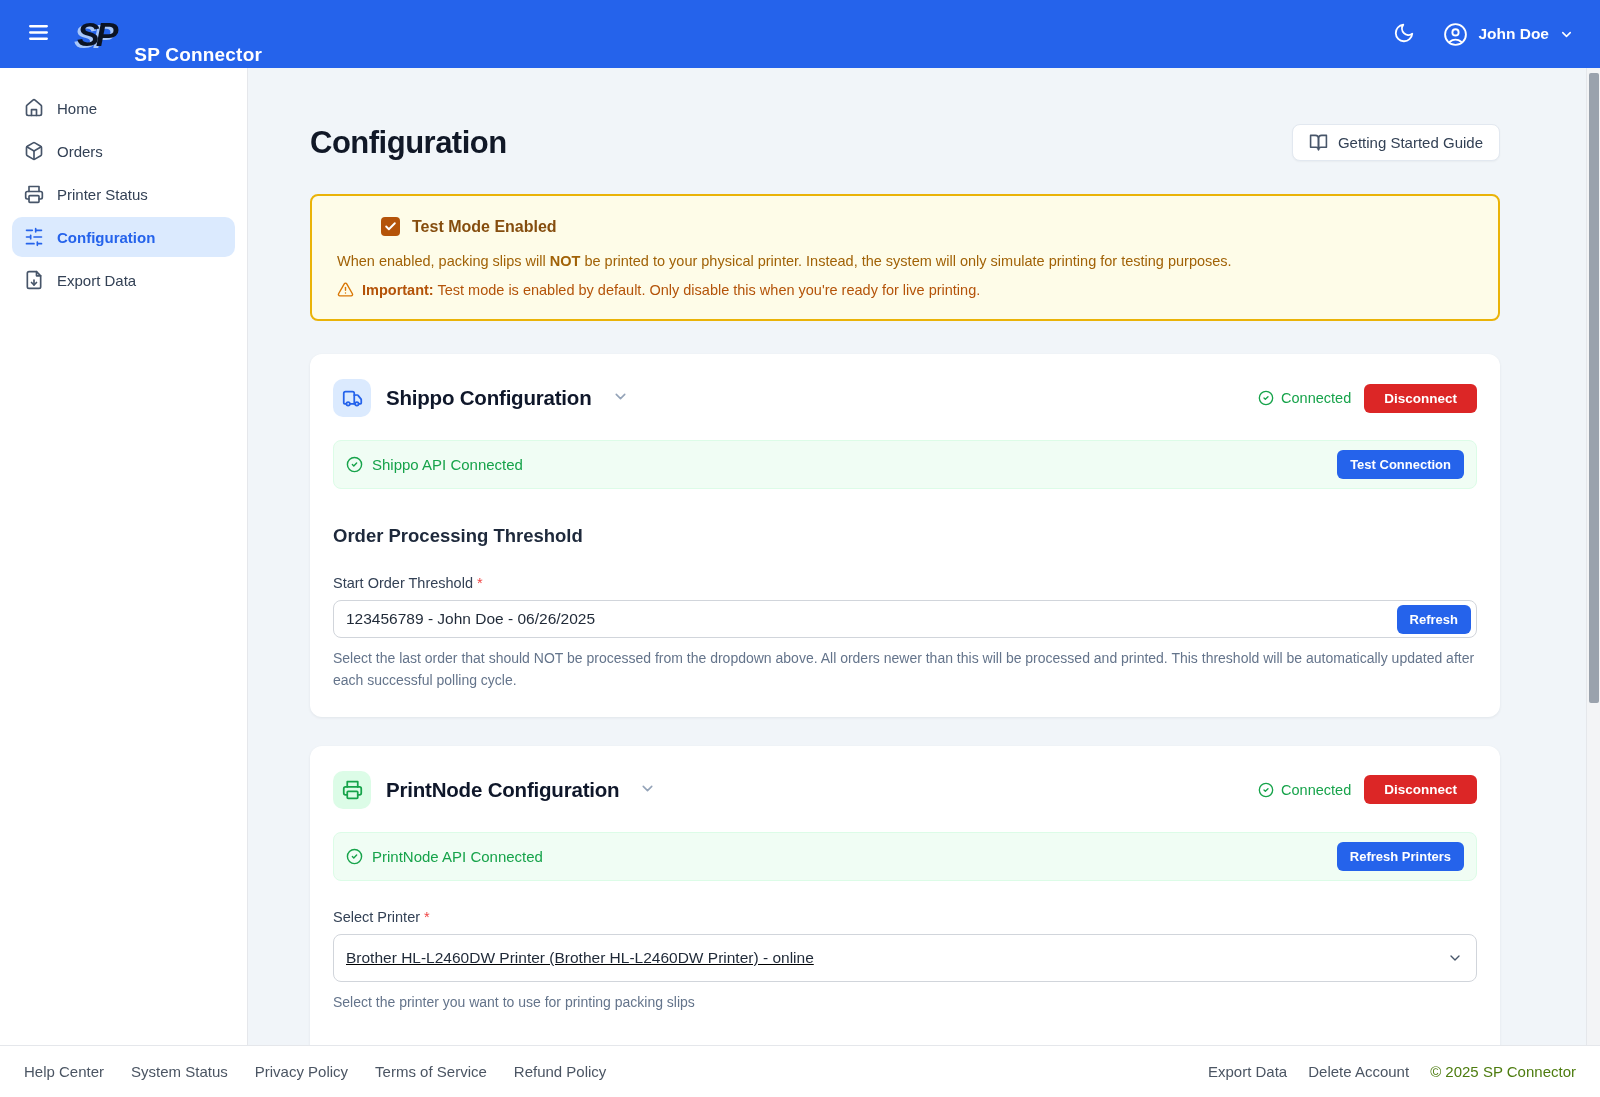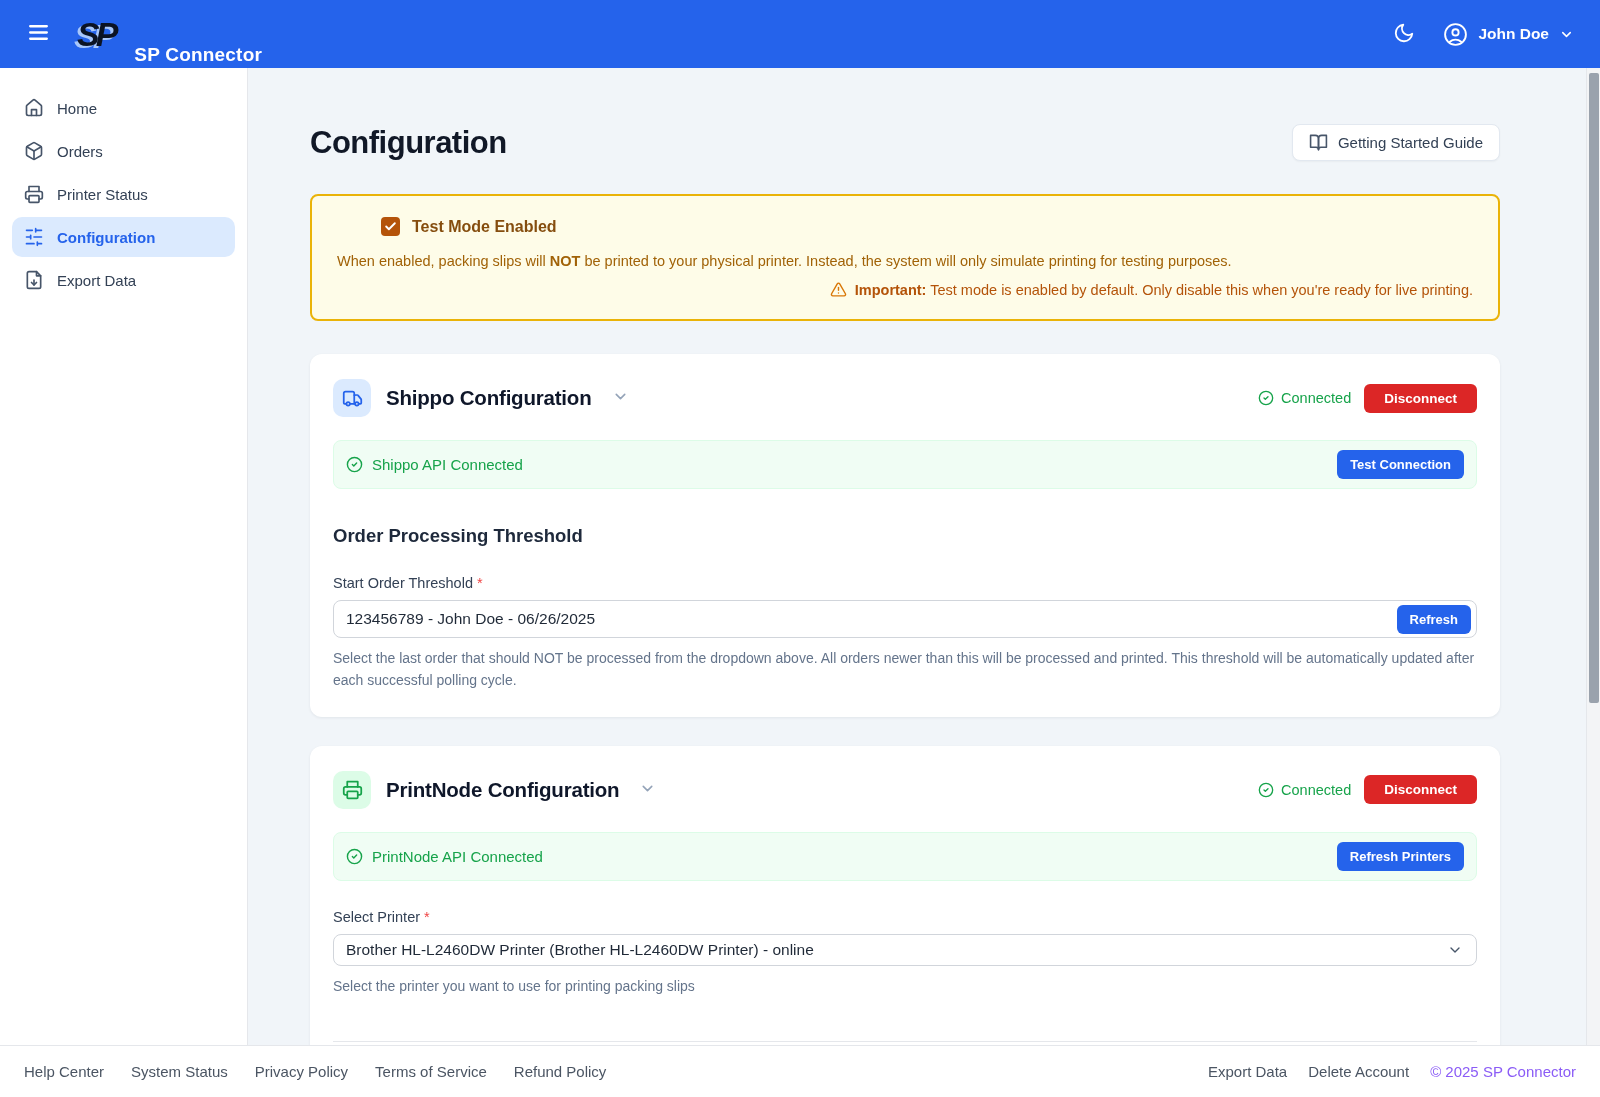--- a/index.html
+++ b/index.html
@@ -34,21 +34,21 @@
   .page-title { font-size:31px; font-weight:bold; color:#111827; letter-spacing:-.5px; }
   .guide-btn { display:flex; align-items:center; gap:10px; background:#fff; border:1px solid #e2e8f0; border-radius:8px; height:37px; padding:0 16px; font-size:15px; color:#334155; font-family:inherit; cursor:pointer; box-shadow:0 1px 2px rgba(0,0,0,.04); }
   .guide-btn .icon { color:#475569; }
 
   
   .test-box { background:#fefce8; border:2px solid #eab308; border-radius:8px; padding:21px 25px; margin-bottom:33px; }
   .test-head { display:flex; align-items:flex-end; gap:12px;margin-left:44px; }
   .checkbox { width:19px; height:19px; border-radius:4px; background:#b45309; display:flex; align-items:center; justify-content:center; cursor:pointer; }
   .test-title { font-size:16px; font-weight:bold; color:#854d0e; }
   .test-desc { margin-top:15px; font-size:14.5px; color:#a16207; line-height:1.45; }
-  .test-important { margin-top:9px; font-size:14.5px; color:#b45309; display:flex; align-items:center; gap:8px;justify-content:flex-end; }
+  .test-important { margin-top:9px; font-size:14.5px; color:#b45309; display:flex; align-items:center; gap:8px; }
   .test-important .icon { color:#d97706; }
   b.inline { font-weight:bold; }
 
   
   .card { background:#fff; border-radius:12px; box-shadow:0 1px 3px rgba(15,23,42,.07); padding:25px 23px; margin-bottom:29px; }
   .card-head { display:flex; align-items:center; }
   .card-icon { width:38px; height:38px; border-radius:10px; display:flex; align-items:center; justify-content:center; margin-right:15px; }
   .card-icon.blue { background:#dbeafe; color:#2563eb; }
   .card-icon.green { background:#dcfce7; color:#16a34a; }
   .card-title { font-size:20.5px; font-weight:bold; color:#0f172a; letter-spacing:-.2px; }
@@ -76,21 +76,21 @@
 
   
   .v-scrollbar { position:absolute; top:68px; right:0; width:14px; height:977px; background:#f3f4f6; border-left:1px solid #e5e7eb; z-index:25; }
   .v-thumb { position:absolute; top:5px; left:2px; width:10px; height:630px; background:#9aa2ad; border-radius:2px; }
 
   
   .app-footer { position:absolute; left:0; bottom:0; width:1600px; height:52px; background:#fff; border-top:1px solid #e5e7eb; display:flex; align-items:center; padding:0 24px; z-index:30; }
   .foot-left { display:flex; gap:27px; }
   .foot-right { margin-left:auto; display:flex; gap:21px; align-items:center; }
   .foot-link { font-size:15px; color:#4b5563; text-decoration:none; cursor:pointer; }
-  .copyright { font-size:15px; color:#8b5cf6; }
+  .copyright { font-size:15px; color:#4d7c0f; }
 </style>
 </head>
 <body>
 
 <header class="app-header">
   <button class="hamburger" aria-label="menu">
     <span class="icon">
       <svg width="25" height="25" viewBox="0 0 24 24" fill="none" stroke="currentColor" stroke-width="2.2" stroke-linecap="round">
           <path d="M4 6h16M4 12h16M4 18h16"></path>
         </svg>
@@ -305,21 +305,21 @@
             <svg width="17" height="17" viewBox="0 0 24 24" fill="none" stroke="currentColor" stroke-width="2" stroke-linecap="round" stroke-linejoin="round">
                 <circle cx="12" cy="12" r="10"></circle>
                 <path d="m9 12 2 2 4-4"></path>
               </svg>
           </span>
           <span class="api-banner-text">PrintNode API Connected</span>
           <button class="btn-primary">Refresh Printers</button>
         </div>
 
         <div class="field-label"><span>Select Printer </span><span class="req">*</span></div>
-        <div class="combo" style="height:32px;">
+        <div class="combo" style="height:48px;text-decoration:underline;">
           <span class="combo-value">Brother HL-L2460DW Printer (Brother HL-L2460DW Printer) - online</span>
           <span class="icon sel-chevron">
             <svg width="16" height="16" viewBox="0 0 24 24" fill="none" stroke="currentColor" stroke-width="2" stroke-linecap="round" stroke-linejoin="round">
                 <path d="m6 9 6 6 6-6"></path>
               </svg>
           </span>
         </div>
         <p class="helper">Select the printer you want to use for printing packing slips</p>
 
         <hr class="card-divider">

